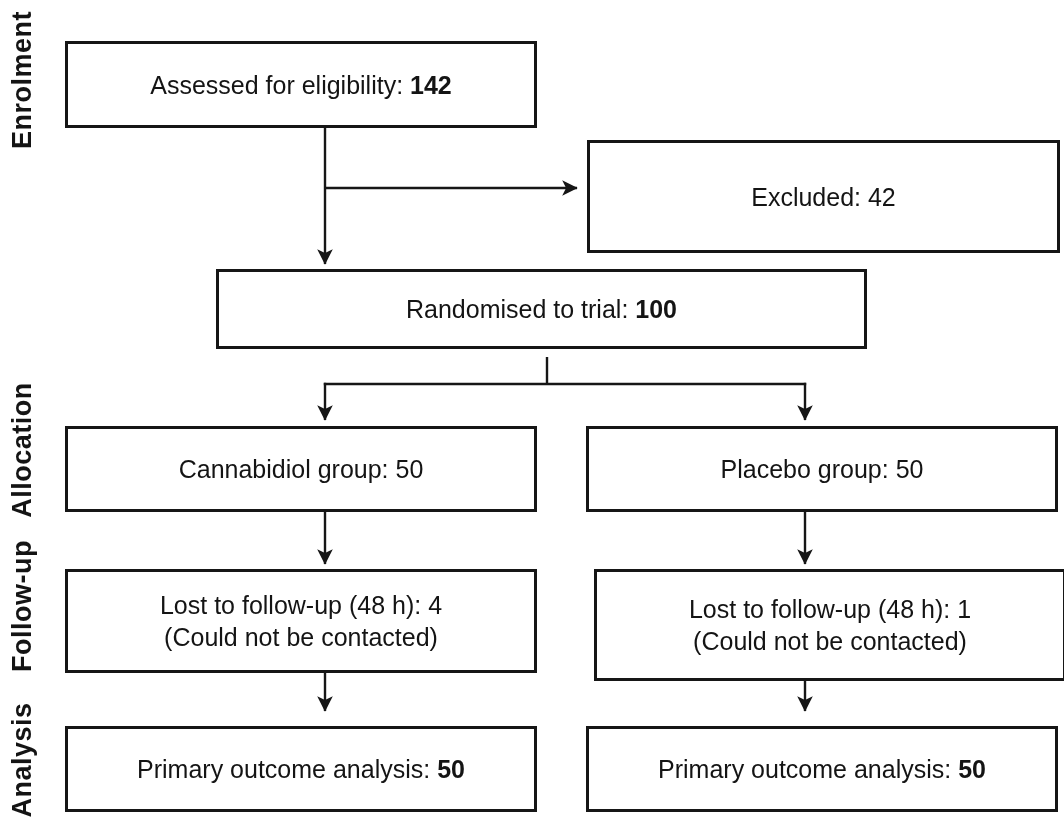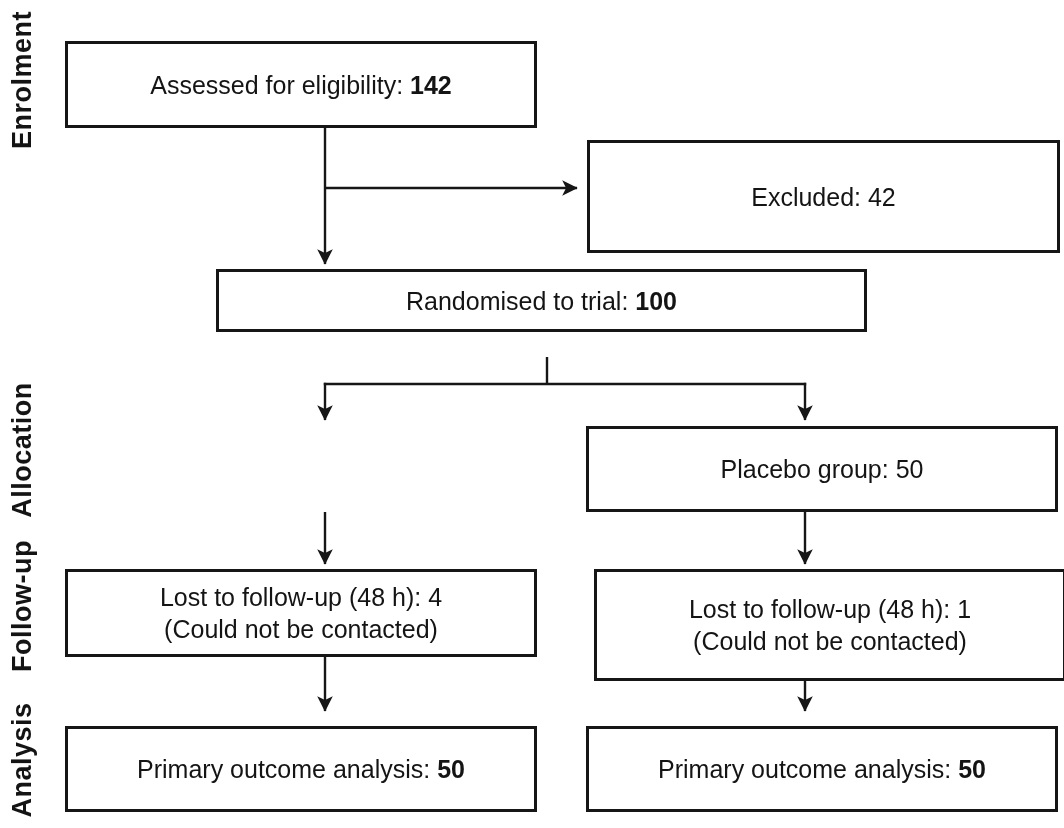--- a/index.html
+++ b/index.html
@@ -31,24 +31,24 @@
     align-items: center;
     justify-content: center;
     text-align: center;
     color: #141414;
     font-size: 25px;
     line-height: 32px;
   }
   .fbox .b { font-weight: bold; }
   .box-assessed   { left: 65px;  top: 41px;  width: 472px; height: 87px; }
   .box-excluded   { left: 587px; top: 140px; width: 473px; height: 113px; }
-  .box-randomised { left: 216px; top: 269px; width: 651px; height: 63px; text-align: center; }
+  .box-randomised { left: 216px; top: 269px; width: 651px; height: 80px; text-align: center; }
   .box-cbd-group  { left: 65px;  top: 426px; width: 472px; height: 86px; }
   .box-plc-group  { left: 586px; top: 426px; width: 472px; height: 86px; }
-  .box-cbd-fup    { left: 65px;  top: 569px; width: 472px; height: 88px; }
+  .box-cbd-fup    { left: 65px;  top: 569px; width: 472px; height: 104px; }
   .box-plc-fup    { left: 586px; top: 569px; width: 472px; height: 112px; margin-left: 8px; }
   .box-cbd-ana    { left: 65px;  top: 726px; width: 472px; height: 86px; }
   .box-plc-ana    { left: 586px; top: 726px; width: 472px; height: 86px; }
   .vlabel {
     position: absolute;
     left: 22px;
     transform: translate(-50%, -50%) rotate(-90deg);
     transform-origin: center center;
     font-weight: bold;
     font-size: 27px;
@@ -103,20 +103,23 @@
     <div class="line-row">Excluded: 42</div>
   </div>
 
   <div class="fbox box-randomised">
     <div class="line-row">
       <span>Randomised to trial:</span>
       <span class="b">100</span>
     </div>
   </div>
 
+  <div class="fbox box-cbd-group">
+    <div class="line-row">Cannabidiol group: 50</div>
+  </div>
 
   <div class="fbox box-plc-group">
     <div class="line-row">Placebo group: 50</div>
   </div>
 
   <div class="fbox box-cbd-fup">
     <div class="line-row">Lost to follow-up (48 h): 4</div>
     <div class="line-row">(Could not be contacted)</div>
   </div>
 

